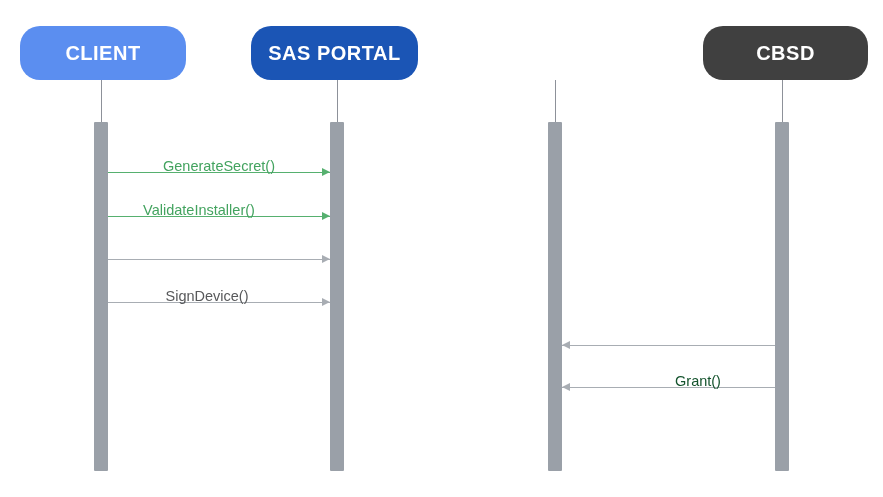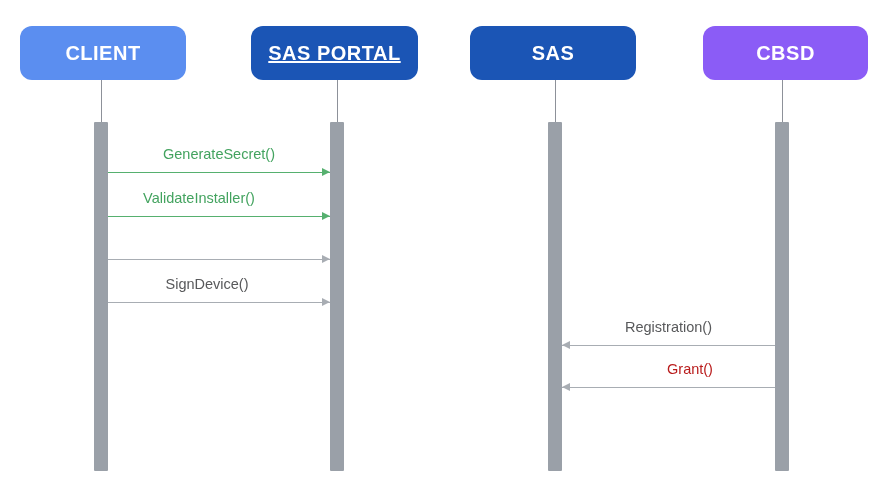--- a/index.html
+++ b/index.html
@@ -15,21 +15,21 @@
     width: 883px;
     height: 497px;
     background: #ffffff;
     overflow: hidden;
   }
   .actor-box {
     position: absolute;
     display: flex;
     align-items: center;
     justify-content: center;
-    border-radius: 12px;
+    border-radius: 20px;
     color: #ffffff;
     font-weight: bold;
     font-size: 20px;
     letter-spacing: 0.5px;
     box-sizing: border-box;
     user-select: none;
   }
   .lifeline {
     position: absolute;
     width: 1px;
@@ -44,20 +44,21 @@
   .msg-line {
     position: absolute;
     height: 1px;
   }
   .msg-label {
     position: absolute;
     font-size: 14.5px;
     white-space: nowrap;
     text-align: center;
     user-select: none;
+    margin-top: 12px;
   }
   .arrow-head {
     position: absolute;
     width: 0;
     height: 0;
   }
   .arrow-head.right {
     border-top: 4.5px solid transparent;
     border-bottom: 4.5px solid transparent;
   }
@@ -67,39 +68,37 @@
   }
 </style>
 </head>
 <body>
 
 <div id="diagram-canvas" style="width: 883px; height: 497px; background: rgb(255, 255, 255);">
 
 <div class="actor-box" style="left: 20px; top: 26px; width: 166px; height: 54px; background: rgb(91, 142, 240);">CLIENT</div>
     <div class="lifeline" style="left: 101px; top: 80px; height: 42px; background: rgb(141, 145, 153);"></div>
     <div class="activation-bar" style="left: 94px; top: 122px; height: 349px; background: rgb(154, 160, 168);"></div>
-    <div class="actor-box" style="left: 251px; top: 26px; width: 167px; height: 54px; background: rgb(27, 85, 181); text-decoration: underline;">SAS PORTAL</div>
+    <div class="actor-box" style="left: 251px; top: 26px; width: 167px; height: 54px; background: rgb(27, 85, 181);">SAS PORTAL</div>
     <div class="lifeline" style="left: 337px; top: 80px; height: 42px; background: rgb(141, 145, 153);"></div>
     <div class="activation-bar" style="left: 330px; top: 122px; height: 349px; background: rgb(154, 160, 168);"></div>
-    <div class="actor-box" style="left: 470px; top: 26px; width: 166px; height: 54px; background: rgb(27, 85, 181);">SAS</div>
     <div class="lifeline" style="left: 555px; top: 80px; height: 42px; background: rgb(141, 145, 153);"></div>
     <div class="activation-bar" style="left: 548px; top: 122px; height: 349px; background: rgb(154, 160, 168);"></div>
-    <div class="actor-box" style="left: 703px; top: 26px; width: 165px; height: 54px; background: #8b5cf6; text-align: center;">CBSD</div>
+    <div class="actor-box" style="left: 703px; top: 26px; width: 165px; height: 54px; background: #404040; text-align: center;">CBSD</div>
     <div class="lifeline" style="left: 782px; top: 80px; height: 42px; background: rgb(141, 145, 153);"></div>
     <div class="activation-bar" style="left: 775px; top: 122px; height: 349px; background: rgb(154, 160, 168);"></div>
     <div class="msg-line" style="left: 108px; top: 172px; width: 222px; background: rgb(86, 176, 111);"></div>
     <div class="arrow-head right" style="top: 168px; left: 322px; border-left: 8px solid rgb(86, 176, 111);"></div>
     <div class="msg-label" style="left: 108px; top: 146px; width: 222px; color: rgb(67, 163, 95);">GenerateSecret()</div>
     <div class="msg-line" style="left: 108px; top: 216px; width: 222px; background: rgb(86, 176, 111);"></div>
     <div class="arrow-head right" style="top: 212px; left: 322px; border-left: 8px solid rgb(86, 176, 111);"></div>
     <div class="msg-label" style="left: 108px; top: 190px; width: 182px; color: rgb(67, 163, 95);">ValidateInstaller()</div>
     <div class="msg-line" style="left: 108px; top: 259px; width: 222px; background: rgb(168, 173, 179);"></div>
     <div class="arrow-head right" style="top: 255px; left: 322px; border-left: 8px solid rgb(168, 173, 179);"></div>
     <div class="msg-line" style="left: 108px; top: 302px; width: 222px; background: rgb(168, 173, 179);"></div>
     <div class="arrow-head right" style="top: 298px; left: 322px; border-left: 8px solid rgb(168, 173, 179);"></div>
     <div class="msg-label" style="left: 108px; top: 276px; width: 198px; color: rgb(88, 89, 91);">SignDevice()</div>
     <div class="msg-line" style="left: 562px; top: 345px; width: 213px; background: rgb(168, 173, 179);"></div>
     <div class="arrow-head left" style="top: 341px; left: 562px; border-right: 8px solid rgb(168, 173, 179);"></div>
-    <div class="msg-label" style="left: 562px; top: 319px; width: 213px; color: rgb(88, 89, 91);">Registration()</div>
     <div class="msg-line" style="left: 562px; top: 387px; width: 213px; background: rgb(168, 173, 179);"></div>
     <div class="arrow-head left" style="top: 383px; left: 562px; border-right: 8px solid rgb(168, 173, 179);"></div>
-    <div class="msg-label" style="left: 562px; top: 361px; width: 256px; color: #b91c1c;">Grant()</div>
+    <div class="msg-label" style="left: 562px; top: 361px; width: 256px; color: #14532d; padding-left: 8px;">Grant()</div>
   </div>
 
 </body></html>

